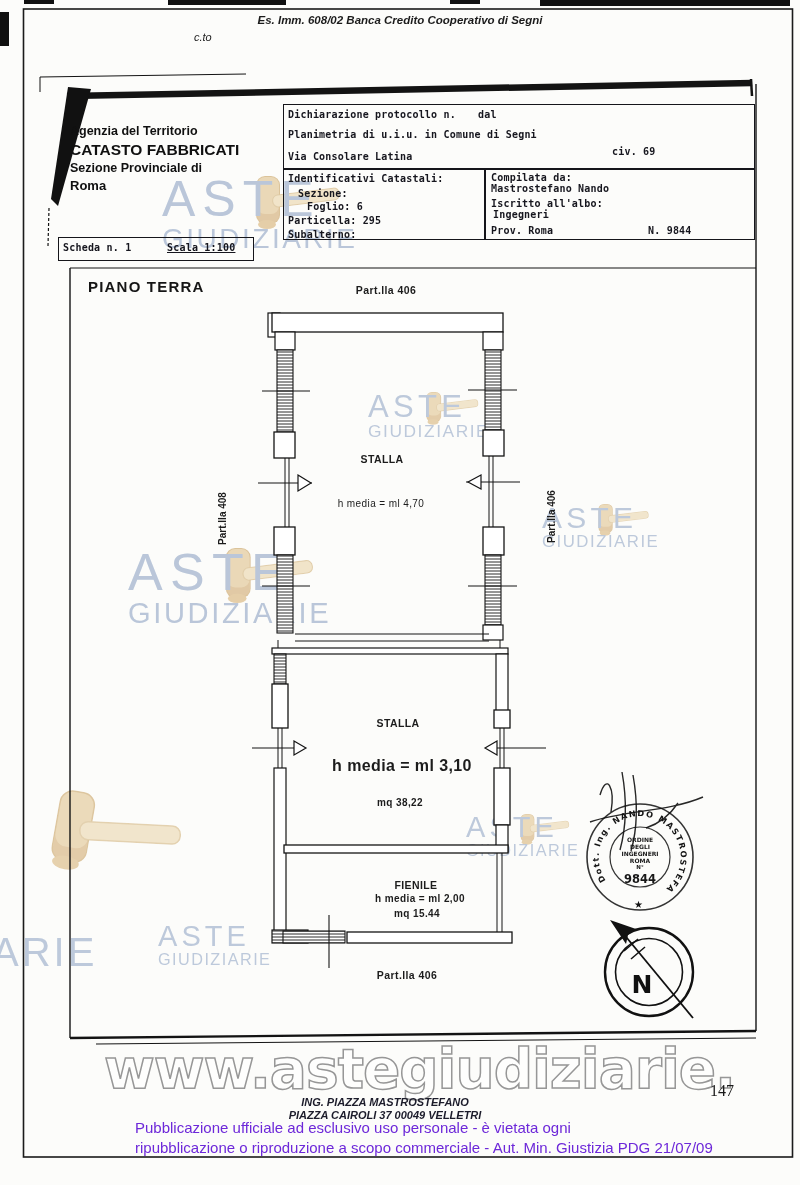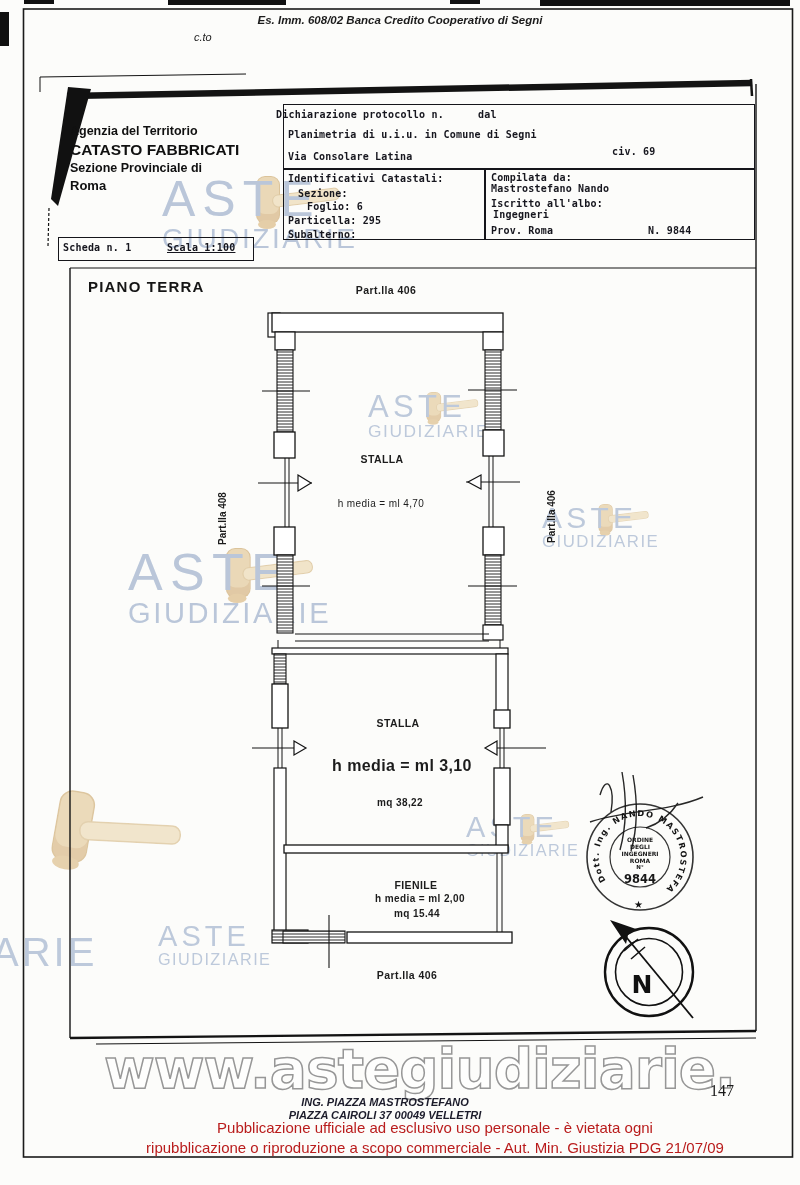--- a/index.html
+++ b/index.html
@@ -23,22 +23,22 @@
   .gavel{position:absolute;left:86px;top:0;width:96px;height:58px;z-index:-1;}
   .g-head{position:absolute;left:8px;top:0;width:22px;height:46px;background:#e9d5b0;
           border:1px solid rgba(185,145,85,.35);border-radius:9px;
           box-shadow:inset 0 -9px 0 #dfc49c;}
   .g-handle{position:absolute;left:24px;top:15px;width:66px;height:11px;background:#f0e2c4;
           border:1px solid rgba(185,145,85,.3);border-radius:6px;transform:rotate(-7deg);}
   .g-knob{position:absolute;left:10px;top:44px;width:18px;height:9px;background:#e3caa0;
           border-radius:50%;}
   .foot-it{position:absolute;left:185px;width:400px;text-align:center;
            font:700 italic 11px "Liberation Sans",sans-serif;color:#1c1c2b;z-index:8;}
-  .foot-gray{position:absolute;left:135px;width:600px;text-align:center;
-           font:400 15px "Liberation Sans",sans-serif;color:#b91c1c;z-index:8;}
+  .foot-gray{position:absolute;left:135px;width:600px;text-align:left;
+           font:400 15px "Liberation Sans",sans-serif;color:#6d28d9;z-index:8;}
   svg text{font-family:"DejaVu Sans",sans-serif;}
 </style>
 </head>
 <body>
 
 <div class="page">
 
   <div class="smudge" style="left:168px;top:0;width:118px;height:5px"></div>
   <div class="smudge" style="left:450px;top:0;width:30px;height:4px"></div>
   <div class="smudge" style="left:540px;top:0;width:250px;height:6px"></div>
@@ -230,21 +230,21 @@
   <div class="ag" style="top:141px;font:700 15.5px 'Liberation Sans',sans-serif">CATASTO FABBRICATI</div>
   <div class="ag" style="top:161px;font:700 12.5px 'Liberation Sans',sans-serif">Sezione Provinciale di</div>
   <div class="ag" style="top:178px;font:700 13px 'Liberation Sans',sans-serif">Roma</div>
 
   <div class="box" style="left:58px;top:237px;width:194px;height:22px">
     <span class="t" style="left:4px;top:4px">Scheda n. 1</span>
     <span class="t" style="left:108px;top:4px;text-decoration:underline">Scala 1:100</span>
   </div>
 
   <div class="box" style="left:283px;top:104px;width:470px;height:64px"></div>
-  <span class="t" style="left:276px;top:109px">Dichiarazione protocollo n.</span>
+  <span class="t" style="left:288px;top:109px">Dichiarazione protocollo n.</span>
   <span class="t" style="left:478px;top:109px">dal</span>
   <span class="t" style="left:288px;top:129px">Planimetria di u.i.u. in Comune di Segni</span>
   <span class="t" style="left:288px;top:151px">Via Consolare Latina</span>
   <span class="t" style="left:612px;top:146px">civ. 69</span>
 
   <div class="box" style="left:283px;top:168px;width:201px;height:70px"></div>
   <span class="t" style="left:288px;top:173px">Identificativi Catastali:</span>
   <span class="t" style="left:298px;top:188px">Sezione:</span>
   <span class="t" style="left:307px;top:201px">Foglio: 6</span>
   <span class="t" style="left:288px;top:215px">Particella: 295</span>

